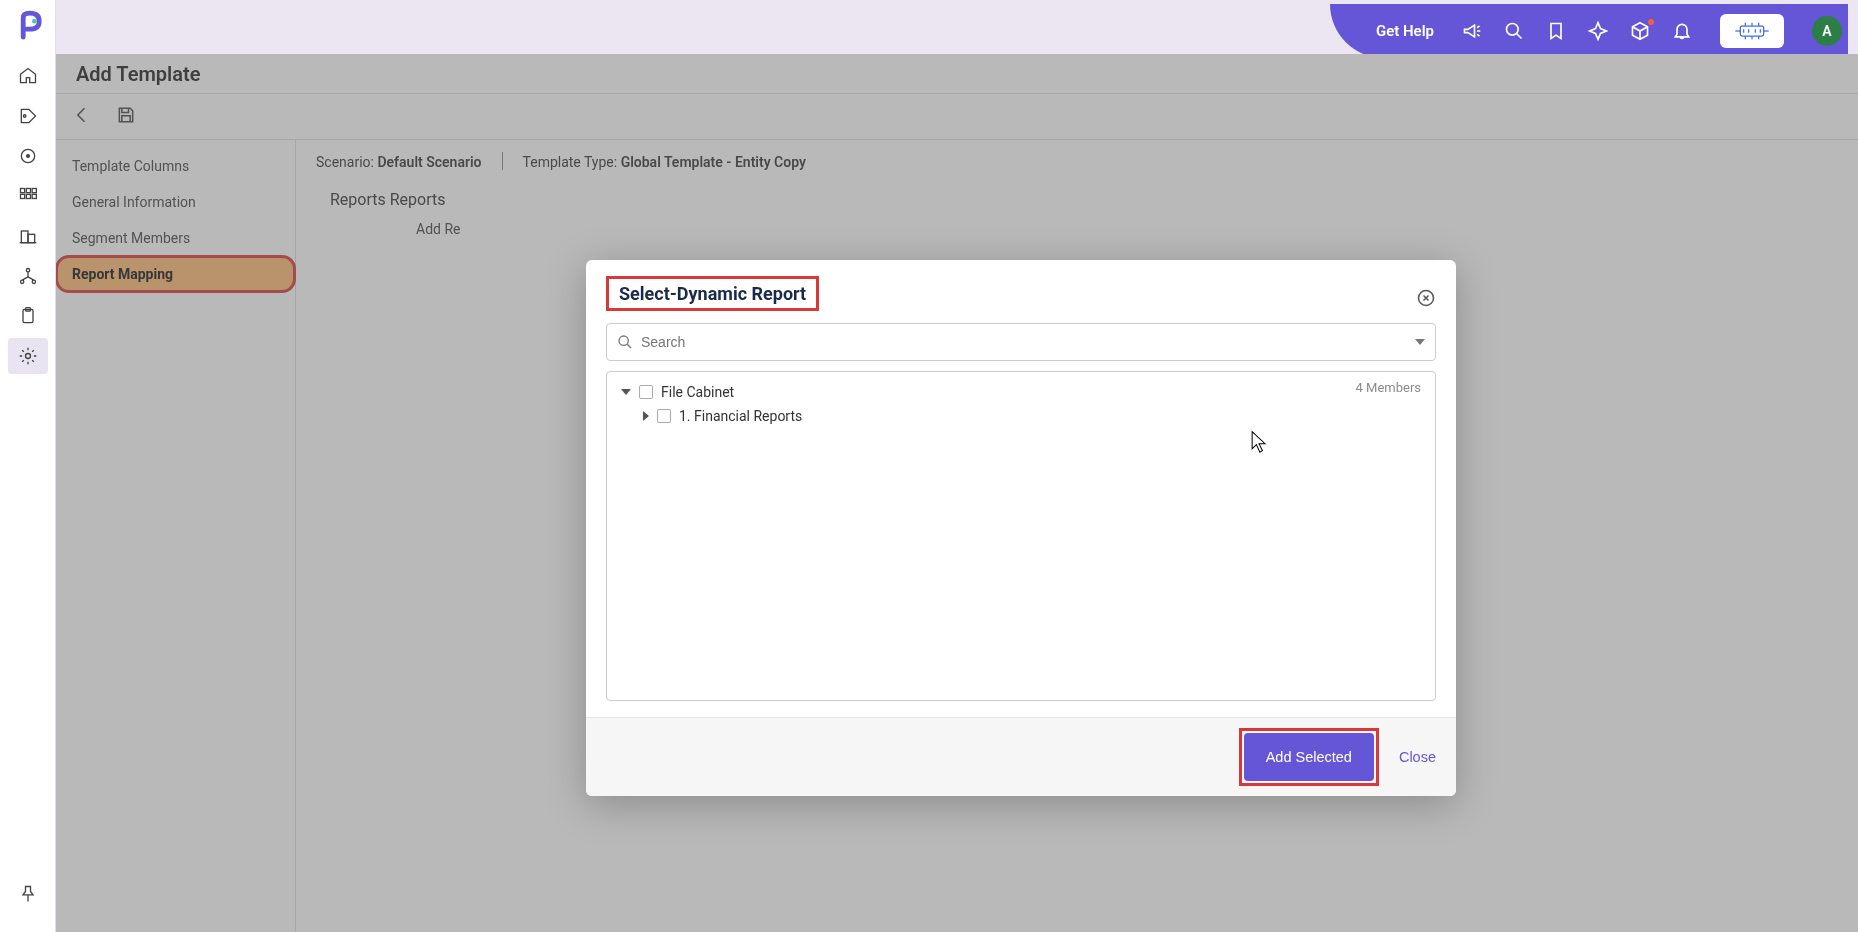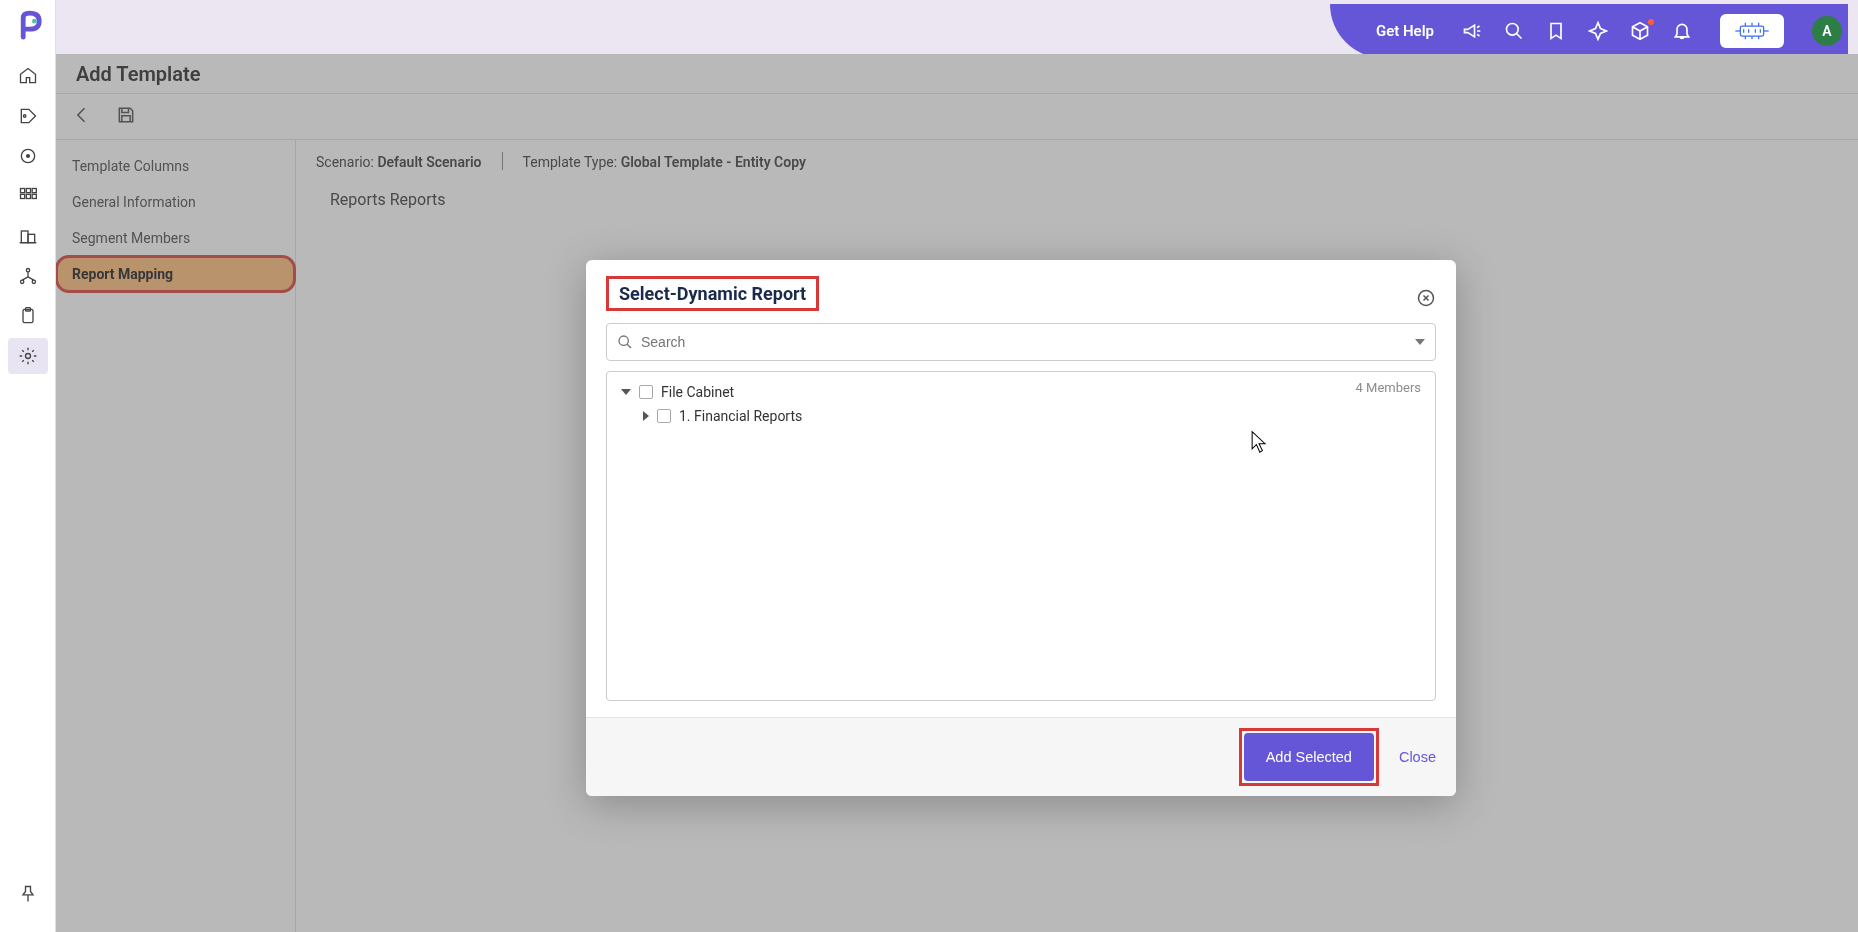--- a/index.html
+++ b/index.html
@@ -420,20 +420,21 @@
       <div class="sub-tab">Segment Members</div>
       <div class="sub-tab active highlight-red">Report Mapping</div>
     </div>
     <div class="main-content">
       <div class="info-line">
         <span><span>Scenario:</span> <span class="bold">Default Scenario</span></span>
         <span class="divider-v"></span>
         <span><span>Template Type:</span> <span class="bold">Global Template - Entity Copy</span></span>
       </div>
       <div class="section-h">Reports Reports</div>
+      <div class="addr-text">Add Re</div>
     </div>
   </div>
 </div>
 
 <div class="dim-overlay"></div>
 
 <div class="modal">
   <div class="modal-header">
     <span class="modal-title-box">
       <span class="modal-title">Select-Dynamic Report</span>

